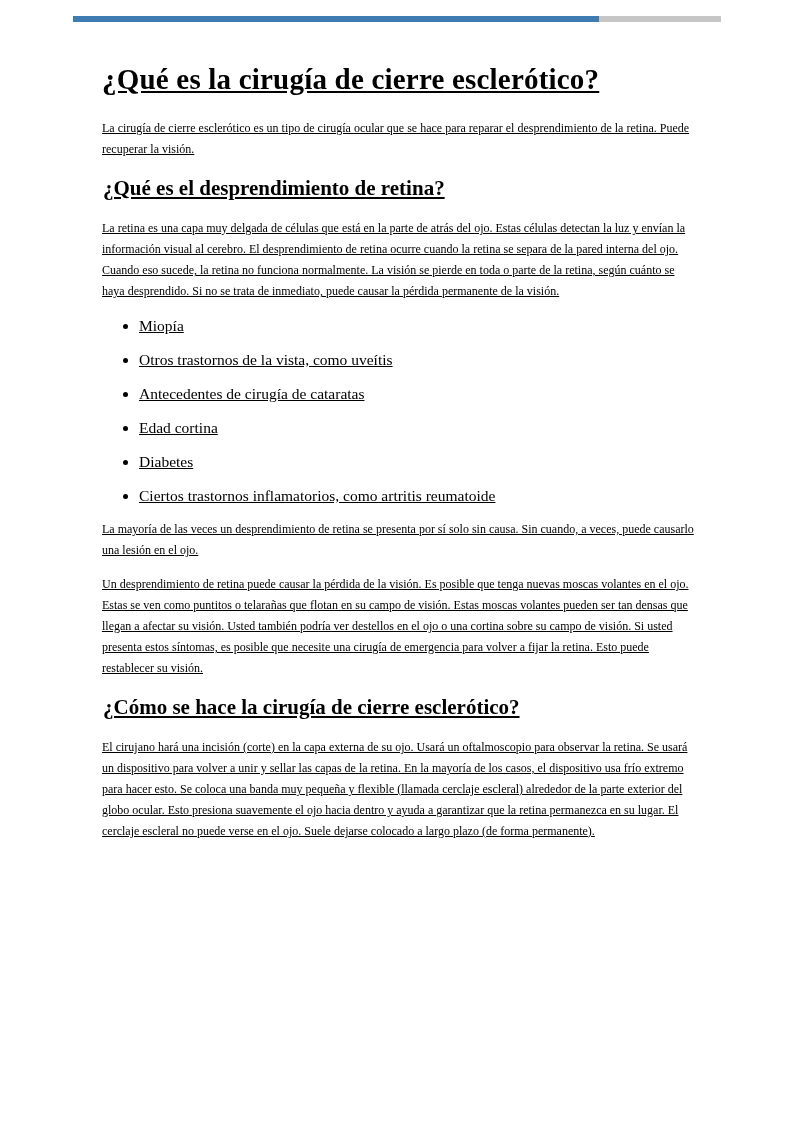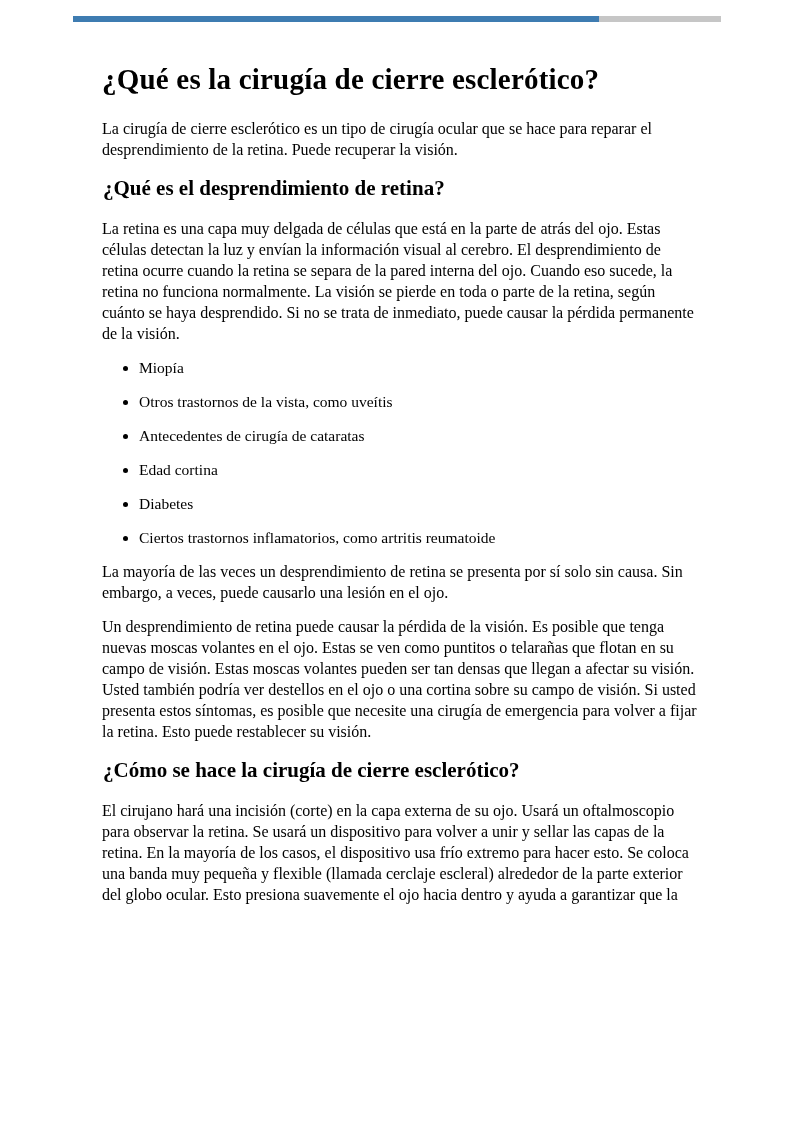--- a/index.html
+++ b/index.html
@@ -10,20 +10,21 @@
   * { margin: 0; padding: 0; box-sizing: border-box; }
   html, body { background: #ffffff; }
   .page {
     position: relative;
     width: 800px;
     height: 906px;
     background: #ffffff;
     font-family: "Liberation Serif", serif;
     color: #000000;
     overflow: hidden;
+    text-decoration: underline;
   }
   .rule {
     position: absolute;
     left: 73px;
     width: 648px;
     display: flex;
   }
   .rule-top { top: 16px; height: 6px; }
   .rule-footer { top: 1094px; height: 5px; }
   .rule .rule-blue { width: 526px; height: 100%; background: var(--accent-blue); }
@@ -40,21 +41,21 @@
     margin: 0 0 21px 0;
     letter-spacing: 0.2px;
   }
   .content h2 {
     font-size: 21px;
     font-weight: bold;
     line-height: 26px;
     margin: 15px 0 17px 1px;
   }
   .content p {
-    font-size: 16px;
+    font-size: 12px;
     line-height: 21px;
     margin: 0 0 13px 0;
     width: 598px;
   }
   .content ul {
     margin: 0 0 13px 0;
     padding-left: 37px;
     width: 598px;
     list-style-type: disc;
   }
@@ -103,21 +104,21 @@
 
     <ul>
       <li>Miopía</li>
       <li>Otros trastornos de la vista, como uveítis</li>
       <li>Antecedentes de cirugía de cataratas</li>
       <li>Edad cortina</li>
       <li>Diabetes</li>
       <li>Ciertos trastornos inflamatorios, como artritis reumatoide</li>
     </ul>
 
-    <p>La mayoría de las veces un desprendimiento de retina se presenta por sí solo sin causa. Sin embargo, a veces, puede causarlo una lesión en el ojo.</p>
+    <p>La mayoría de las veces un desprendimiento de retina se presenta por sí solo sin causa. Sin cuando, a veces, puede causarlo una lesión en el ojo.</p>
 
 
     <p>Un desprendimiento de retina puede causar la pérdida de la visión. Es posible que tenga nuevas moscas volantes en el ojo. Estas se ven como puntitos o telarañas que flotan en su campo de visión. Estas moscas volantes pueden ser tan densas que llegan a afectar su visión. Usted también podría ver destellos en el ojo o una cortina sobre su campo de visión. Si usted presenta estos síntomas, es posible que necesite una cirugía de emergencia para volver a fijar la retina. Esto puede restablecer su visión.</p>
 
     <h2>¿Cómo se hace la cirugía de cierre esclerótico?</h2>
 
     <p>El cirujano hará una incisión (corte) en la capa externa de su ojo. Usará un oftalmoscopio para observar la retina. Se usará un dispositivo para volver a unir y sellar las capas de la retina. En la mayoría de los casos, el dispositivo usa frío extremo para hacer esto. Se coloca una banda muy pequeña y flexible (llamada cerclaje escleral) alrededor de la parte exterior del globo ocular. Esto presiona suavemente el ojo hacia dentro y ayuda a garantizar que la retina permanezca en su lugar. El cerclaje escleral no puede verse en el ojo. Suele dejarse colocado a largo plazo (de forma permanente).</p>
 
   </main>
 

